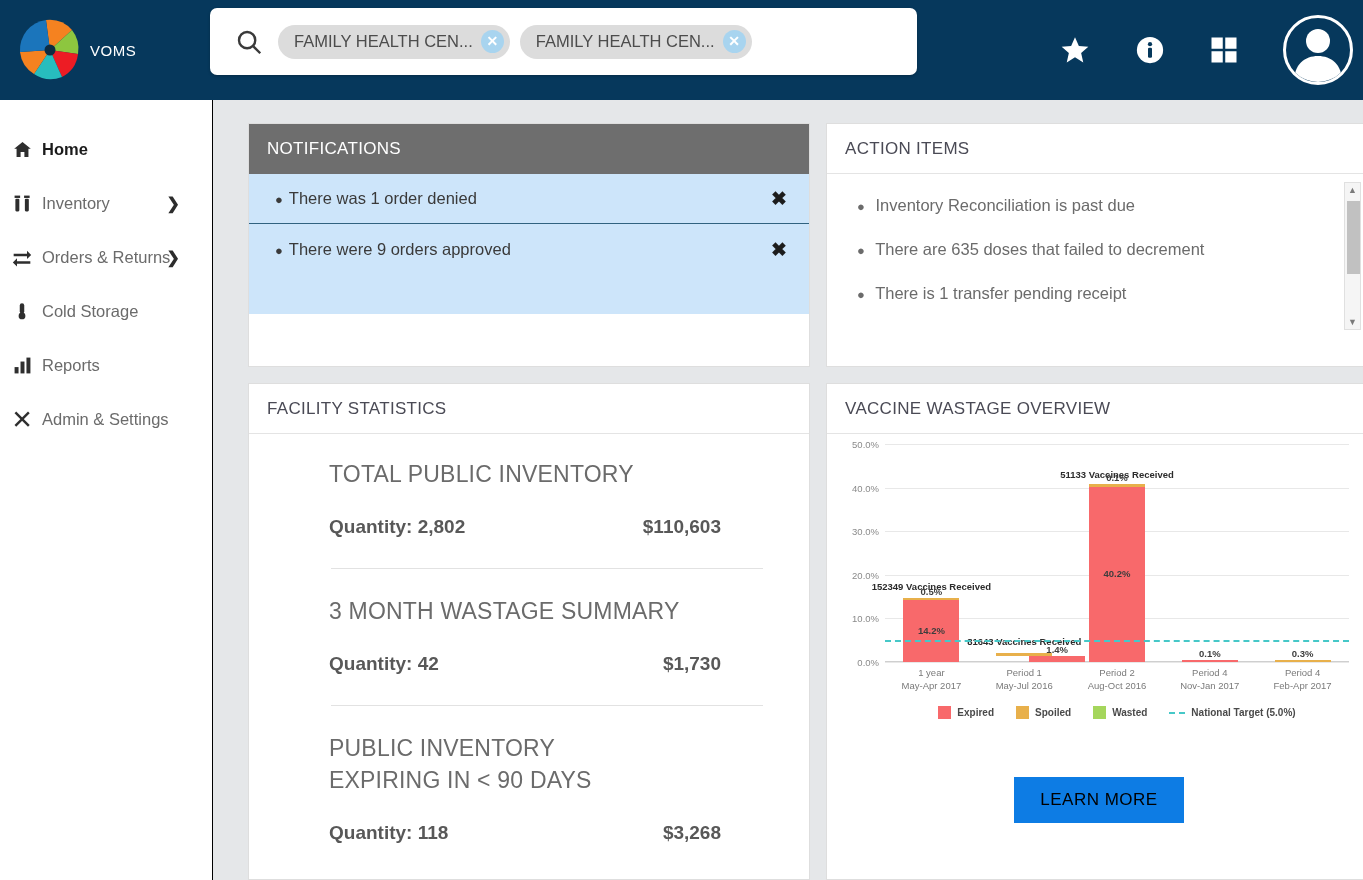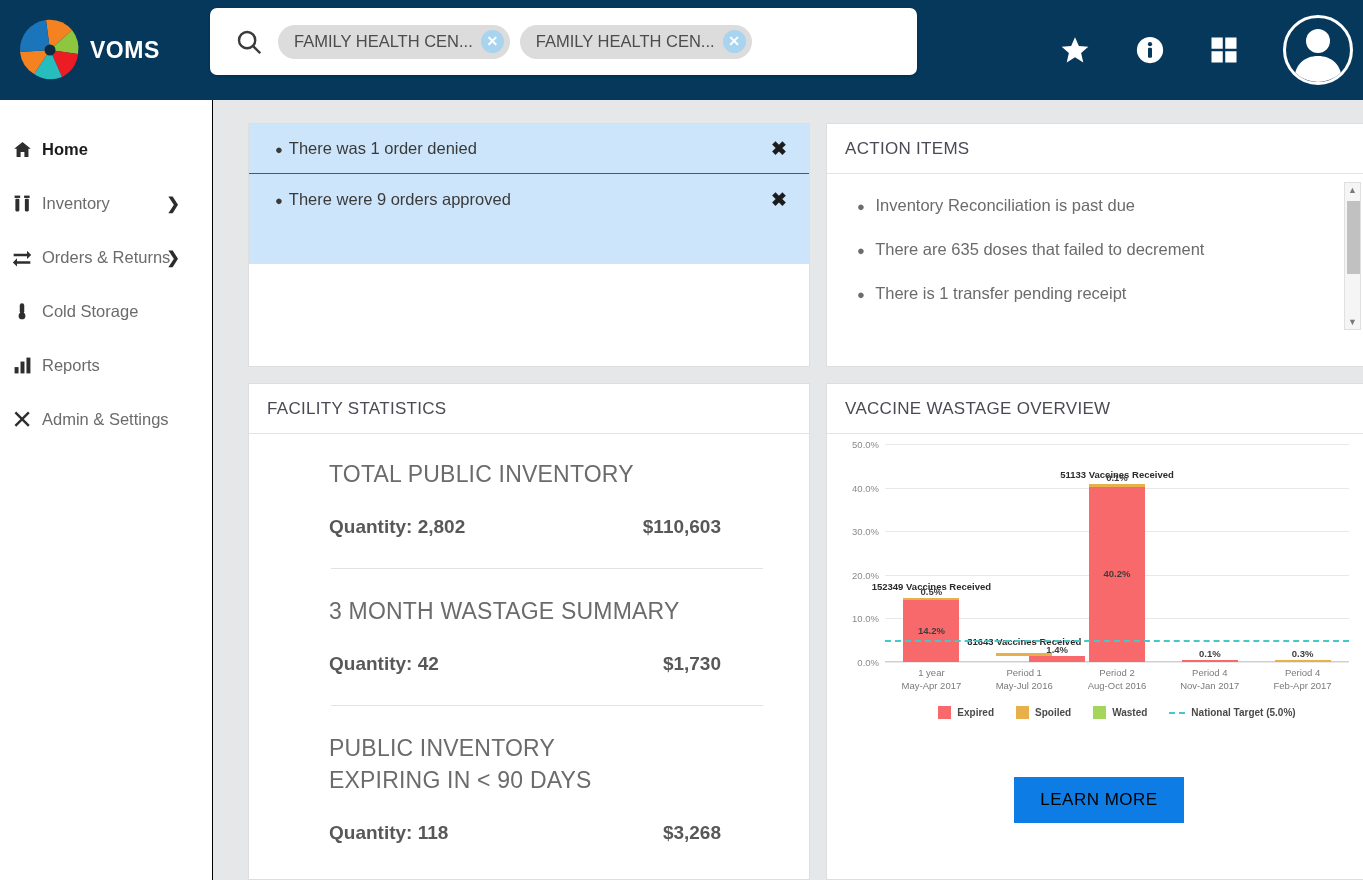--- a/index.html
+++ b/index.html
@@ -12,21 +12,21 @@
   
   .header {
     position: absolute; top: 0; left: 0;
     width: 1363px; height: 100px;
     background: #06385c;
     display: flex; align-items: center;
   }
   .logo-wrap { display: flex; align-items: center; margin-left: 14px; width: 190px; }
   .logo-mark { width: 72px; height: 72px; position: relative; }
   .logo-text {
-    color: #ffffff; font-size: 23px; font-weight: bold;
+    color: #ffffff; font-size: 15px; font-weight: normal;
     letter-spacing: 0.5px; margin-left: 4px;
   }
 
   .searchbar {
     position: absolute; left: 210px; top: 8px;
     width: 707px; height: 67px;
     background: #ffffff; border-radius: 7px;
     display: flex; align-items: center; padding: 0 14px;
     box-shadow: 0 1px 3px rgba(0,0,0,0.25);
   }
@@ -330,20 +330,21 @@
     </span>
     <span class="nav-label">Admin &amp; Settings</span>
     <span class="nav-chev"></span>
   </div>
 </div>
 
 <div class="content">
 <div class="grid">
 
   <div class="card" style="height:244px;">
+    <div class="card-head dark">NOTIFICATIONS</div>
     <div class="notif-body">
       <div class="notif-row">
         <span class="notif-text"><span class="bullet">●</span><span>There was 1 order denied</span></span>
         <span class="notif-x">✖</span>
       </div>
       <div class="notif-row">
         <span class="notif-text"><span class="bullet">●</span><span>There were 9 orders approved</span></span>
         <span class="notif-x">✖</span>
       </div>
     </div>

